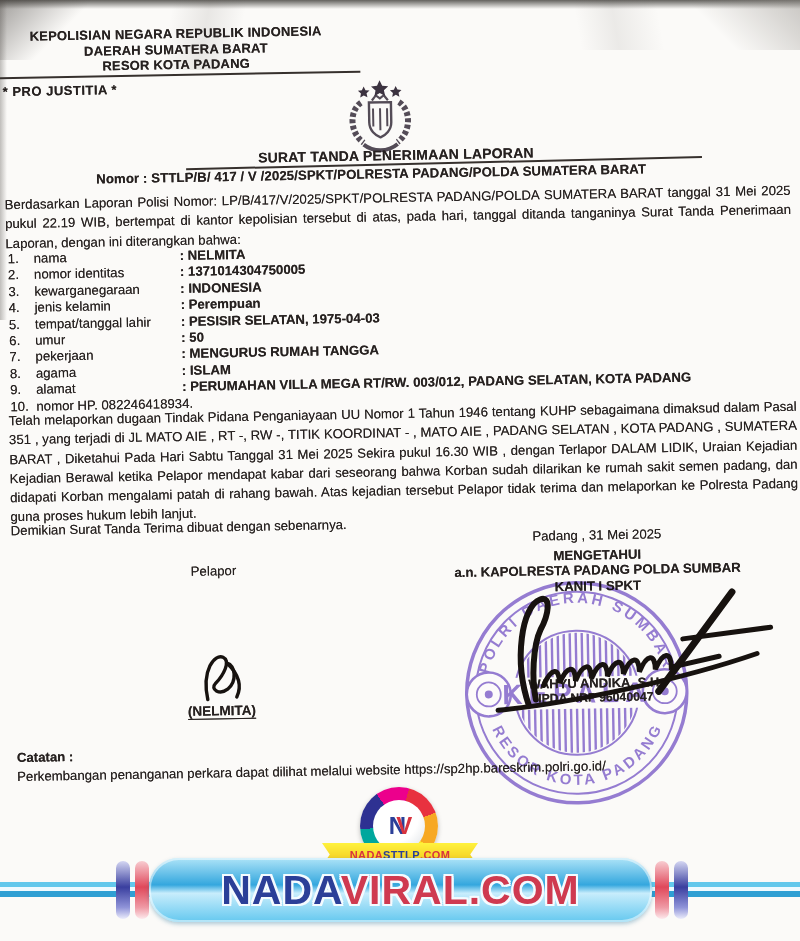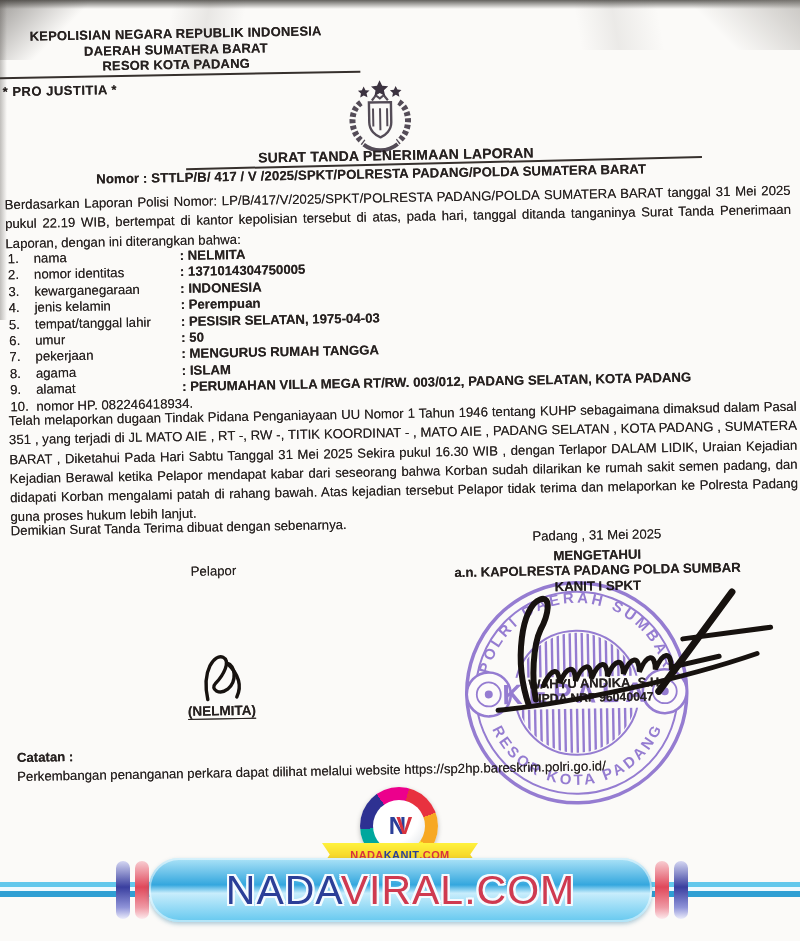--- a/index.html
+++ b/index.html
@@ -89,21 +89,21 @@
   .banner-lines{left:0;top:882px;width:800px;height:15px;
     background:linear-gradient(to bottom,#62c8ec 0 5px,#eefaff 5px 9px,#2f9fd3 9px 15px);}
   .bar{width:14px;height:58px;border-radius:8px;top:861px;}
   .bar.blue{background:linear-gradient(to bottom,#d4d6f2,#3a3f9f 45%,#8f93d8 80%,#ecedfb);}
   .bar.red{background:linear-gradient(to bottom,#f8ccd1,#e0485a 45%,#ef9aa5 80%,#fdeaed);}
   .bl1{left:116px;} .bl2{left:135px;} .br1{left:655px;} .br2{left:674px;}
   .banner{left:149px;top:858px;width:503px;height:64px;border-radius:30px;
     background:linear-gradient(to bottom,#aee4f8 0%,#34a7de 42%,#c8edfc 55%,#64c8ef 100%);
     box-shadow:0 2px 4px rgba(30,110,150,.35), inset 0 0 0 2px rgba(255,255,255,.5);
     display:flex;align-items:center;justify-content:center;}
-  .banner-text{font-weight:400;font-size:41px;letter-spacing:1px;
+  .banner-text{font-weight:700;font-size:41px;letter-spacing:1px;
     text-shadow:-2px 0 0 #f4fbff,2px 0 0 #f4fbff,0 -2px 0 #f4fbff,0 2px 0 #f4fbff,
       -2px -2px 0 #f4fbff,2px 2px 0 #f4fbff,-2px 2px 0 #f4fbff,2px -2px 0 #f4fbff;}
   .bt-blue{color:#2b3f98;} .bt-red{color:#cf3a50;}
 </style>
 </head>
 <body>
 
 <div class="edge-top"></div>
 <div class="edge-tl"></div>
 <div class="edge-tr"></div>
@@ -267,21 +267,21 @@
 </div>
 
 <div class="wm nv-wheel">
   <div class="nv-inner">
     <span class="nv-n">N</span>
     <span class="nv-v">V</span>
   </div>
 </div>
 <div class="wm ribbon">
   <span class="r1">NADA</span>
-    <span class="r2">KANIT</span>
+    <span class="r2">STTLP</span>
     <span class="r3">.COM</span>
 </div>
 <div class="wm banner-lines"></div>
 <div class="wm abs bar blue bl1" style="position:absolute"></div>
 <div class="wm abs bar red bl2" style="position:absolute"></div>
 <div class="wm abs bar red br1" style="position:absolute"></div>
 <div class="wm abs bar blue br2" style="position:absolute"></div>
 <div class="wm banner">
   <div class="banner-text">
     <span class="bt-blue">NADA</span><span class="bt-red">VIRAL.COM</span>

